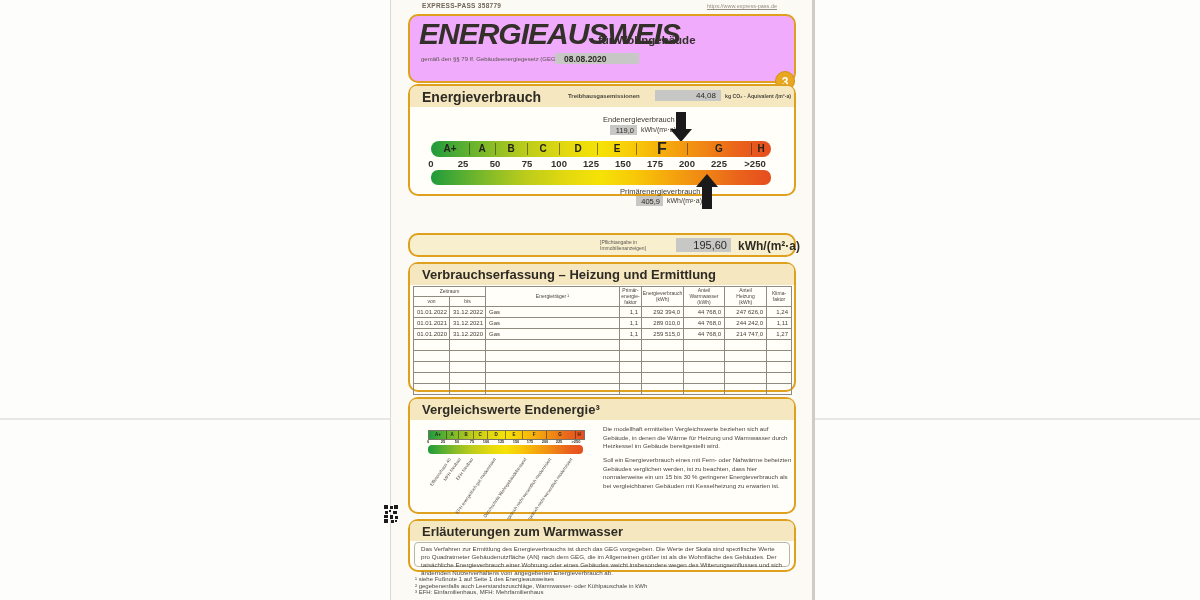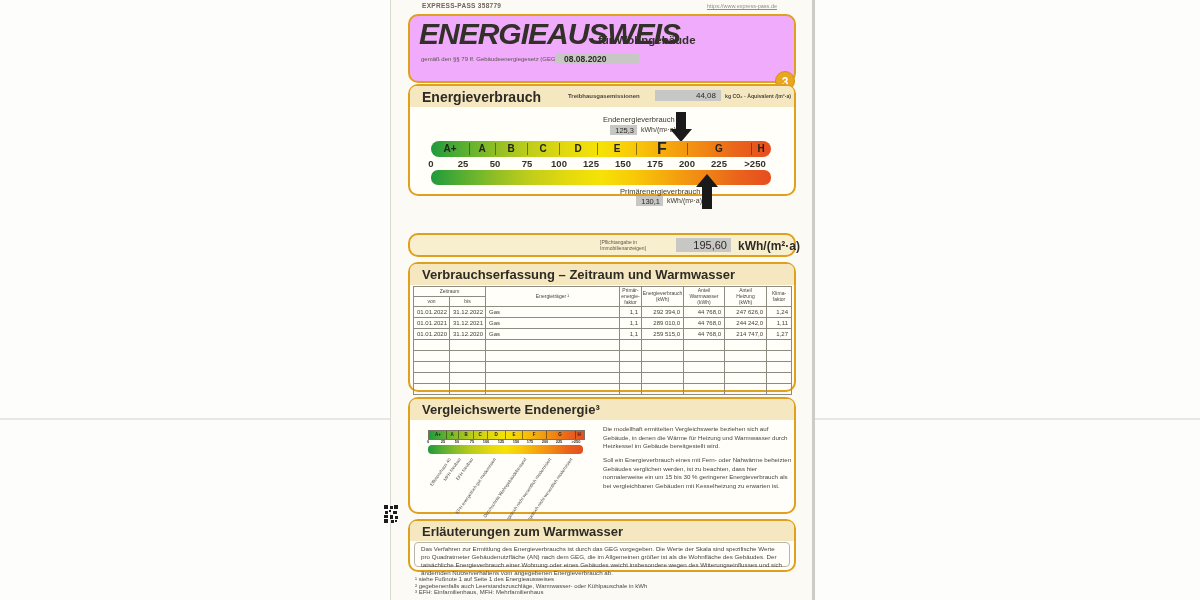--- a/index.html
+++ b/index.html
@@ -106,21 +106,21 @@
     <div class="badge">3</div>
 
     <div class="obox ev-box">
       <div class="strip"></div>
       <span class="strip-title" style="font-size:14px;">Energieverbrauch</span>
       <span class="ghg-label">Treibhausgasemissionen</span>
       <span class="ghg-box graybox">44,08</span>
       <span class="ghg-unit">kg CO₂ - Äquivalent /(m²·a)</span>
 
       <span class="abs sm-label" style="left:193px;top:29px;">Endenergieverbrauch</span>
-      <span class="abs val-box graybox" style="left:200px;top:39px;width:27px;">125,3</span>
+      <span class="abs val-box graybox" style="left:200px;top:39px;width:27px;">119,0</span>
       <span class="abs val-unit" style="left:231px;top:40px;">kWh/(m²·a)</span>
       <div class="abs arrow-down" style="left:260px;top:26px;width:22px;height:30px;">
         <div class="stem"></div>
           <div class="head"></div>
       </div>
 
       <div class="class-bar">
         <div class="cdiv" style="left:38px;"></div>
         <div class="cdiv" style="left:64px;"></div>
         <div class="cdiv" style="left:96px;"></div>
@@ -148,38 +148,38 @@
       <span class="tick" style="left:181px;top:72px;">125</span>
       <span class="tick" style="left:213px;top:72px;">150</span>
       <span class="tick" style="left:245px;top:72px;">175</span>
       <span class="tick" style="left:277px;top:72px;">200</span>
       <span class="tick" style="left:309px;top:72px;">225</span>
       <span class="tick" style="left:345px;top:72px;">&gt;250</span>
 
       <div class="grad-bar"></div>
 
       <span class="abs sm-label" style="left:210px;top:101px;">Primärenergieverbrauch</span>
-      <span class="abs val-box graybox" style="left:226px;top:110px;width:27px;">130,1</span>
+      <span class="abs val-box graybox" style="left:226px;top:110px;width:27px;">405,9</span>
       <span class="abs val-unit" style="left:257px;top:111px;">kWh/(m²·a)</span>
       <div class="abs arrow-up" style="left:286px;top:88px;width:22px;height:35px;">
         <div class="head"></div>
           <div class="stem"></div>
       </div>
     </div>
 
     <div class="obox bv-bar">
       <span class="bv-note">[Pflichtangabe in
 Immobilienanzeigen]</span>
       <span class="bv-box graybox">195,60</span>
       <span class="bv-unit">kWh/(m²·a)</span>
     </div>
 
     <div class="obox tbl-box">
       <div class="strip"></div>
-      <span class="strip-title">Verbrauchserfassung – Zeitraum und Warmwasser</span>
+      <span class="strip-title">Verbrauchserfassung – Heizung und Ermittlung</span>
       <table class="ct">
         <colgroup>
           <col style="width:36px">
             <col style="width:36px">
             <col style="width:134px">
             <col style="width:22px">
           <col style="width:42px">
             <col style="width:41px">
             <col style="width:42px">
             <col style="width:25px">

